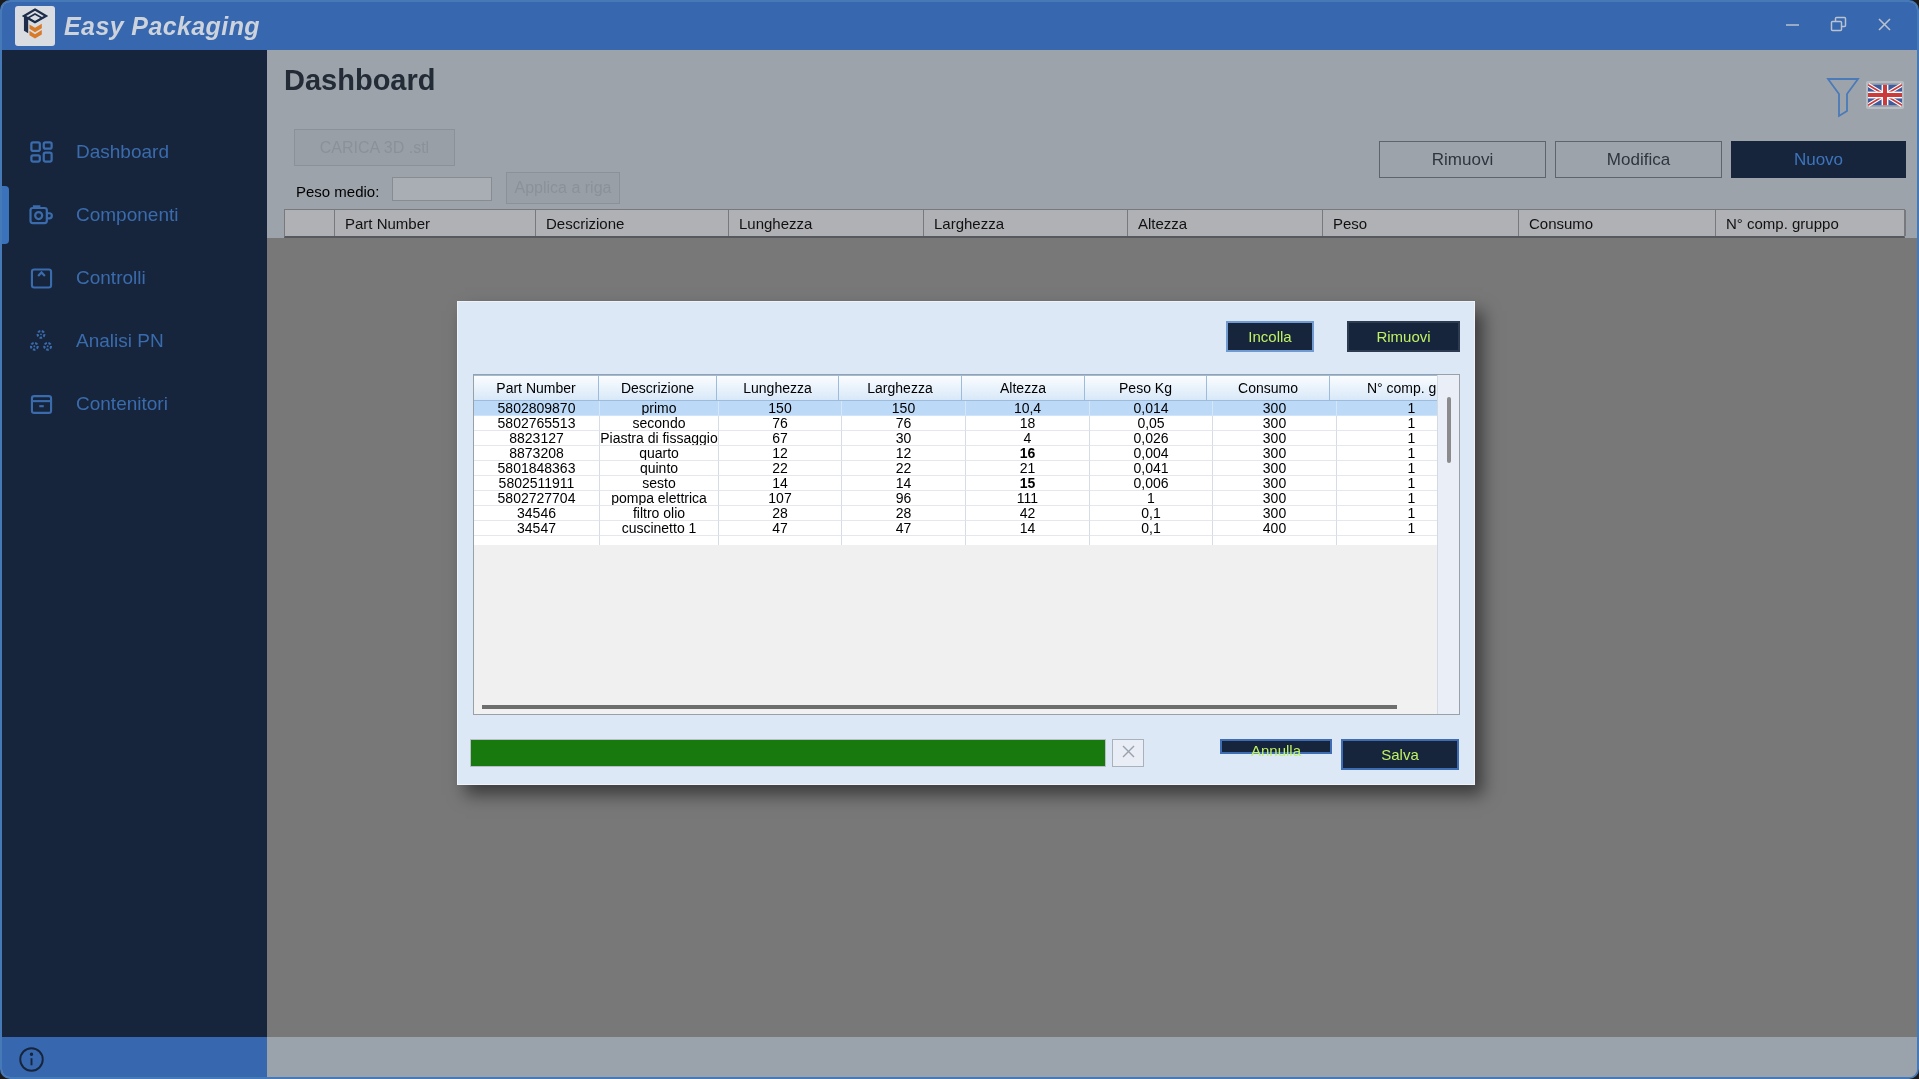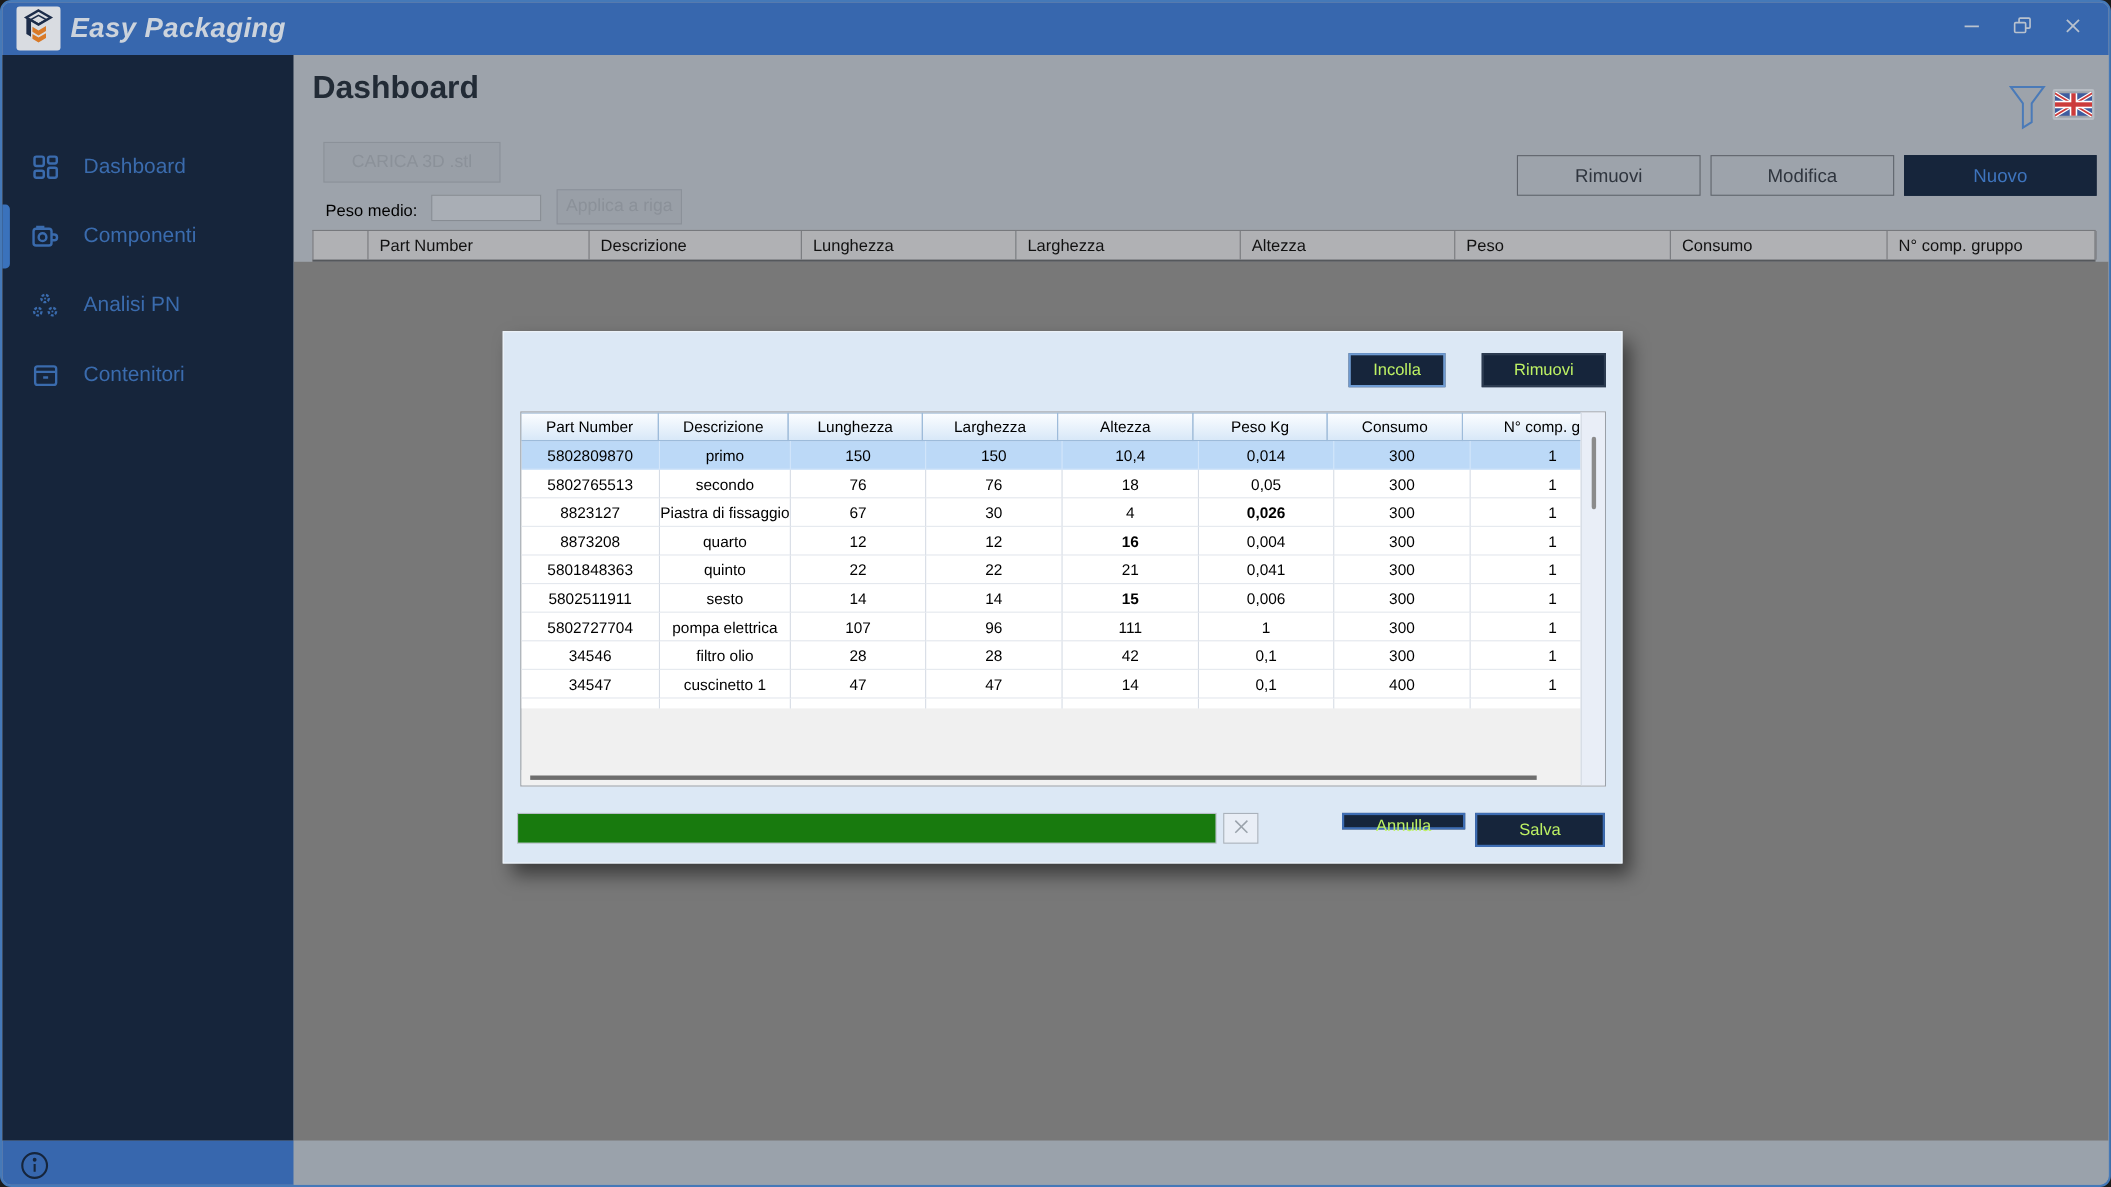--- a/index.html
+++ b/index.html
@@ -58,21 +58,21 @@
   .btn-rimuovi-m{left:889px;top:19px;width:113px;height:31px;border:2px solid #2c3b50;}
   .btn-annulla{left:762px;top:437px;width:112px;height:15px;border:2px solid #3e6db3;}
   .btn-salva{left:883px;top:437px;width:118px;height:31px;border:2px solid #3e6db3;}
   .grid{position:absolute;left:15px;top:72px;width:987px;height:341px;border:1px solid #9aa0a8;
         background:#f0f0f0;box-sizing:border-box;display:flex;}
   .grid-cols{width:963px;overflow:hidden;position:relative;}
   .g-header{display:flex;height:26px;}
   .gh-cell{background:linear-gradient(#fbfdff,#d8e8f8);border:1px solid #9dbbda;margin-left:-1px;
            display:flex;align-items:center;justify-content:center;font-size:14px;color:#000;
            box-sizing:border-box;flex-shrink:0;}
-  .g-row{display:flex;height:26px;background:#fff;}
+  .g-row{display:flex;height:15px;background:#fff;}
   .g-row.selected{background:#bcd9f7;}
   .g-cell{border-right:1px solid #d6dce5;border-bottom:1px solid #e4e8ee;display:flex;align-items:center;
           justify-content:center;font-size:14px;color:#000;box-sizing:border-box;flex-shrink:0;overflow:hidden;}
   .selected .g-cell{border-right-color:#d3e6fa;border-bottom-color:#cfe3f9;}
   .g-row.partial{height:9px;overflow:hidden;}
   .g-hscroll{position:absolute;left:0;bottom:0;width:963px;height:14px;background:#f1f1f1;}
   .hthumb{position:absolute;left:8px;top:5px;width:915px;height:4px;background:#6e6e6e;}
   .grid-vscroll{width:22px;background:#e9eef7;position:relative;border-left:1px solid #d4dae3;box-sizing:border-box;}
   .vthumb{position:absolute;left:9px;top:22px;width:4px;height:66px;background:#8b8b8b;border-radius:2px;}
   .progress-wrap{position:absolute;left:12px;top:437px;width:636px;height:28px;border:1px solid #b7bec7;
@@ -142,20 +142,29 @@
         <div class="side-item active">
           <span class="s-icon">
             <svg width="28" height="28" viewBox="0 0 24 24" fill="none" stroke="#3a6bad" stroke-width="1.9">
               <path d="M5 6h10a2 2 0 0 1 2 2v9a2 2 0 0 1-2 2H5a2 2 0 0 1-2-2V8a2 2 0 0 1 2-2z"></path>
               <path d="M6 6V4.5h4.5V6"></path>
               <circle cx="10" cy="12.5" r="3"></circle>
               <path d="M17 10.5h2.1a2.2 2.2 0 0 1 0 4.4H17"></path>
             </svg>
           </span>
           <span>Componenti</span>
+        </div>
+        <div class="side-item">
+          <span class="s-icon">
+            <svg width="27" height="27" viewBox="0 0 24 24" fill="none" stroke="#3a6bad" stroke-width="1.9">
+              <rect x="3.5" y="4" width="17" height="16" rx="2"></rect>
+              <path d="M9 9.8l3-3.2 3 3.2"></path>
+            </svg>
+          </span>
+          <span>Controlli</span>
         </div>
         <div class="side-item">
           <span class="s-icon">
             <svg width="28" height="28" viewBox="0 0 24 24" fill="none" stroke="#3a6bad" stroke-width="1.8">
               <circle cx="12" cy="6.3" r="2.9" stroke-dasharray="2.2 1.3"></circle>
               <circle cx="12" cy="6.3" r="0.8" fill="#3a6bad" stroke="none"></circle>
               <circle cx="6.3" cy="16.5" r="2.9" stroke-dasharray="2.2 1.3"></circle>
               <circle cx="6.3" cy="16.5" r="0.8" fill="#3a6bad" stroke="none"></circle>
               <circle cx="17.7" cy="16.5" r="2.9" stroke-dasharray="2.2 1.3"></circle>
               <circle cx="17.7" cy="16.5" r="0.8" fill="#3a6bad" stroke="none"></circle>
@@ -253,21 +262,21 @@
                   <div class="g-cell" style="width: 123px;">0,05</div>
                   <div class="g-cell" style="width: 124px;">300</div>
                   <div class="g-cell" style="width: 150px;">1</div>
                 </div>
                 <div class="g-row">
                   <div class="g-cell" style="width: 126px;">8823127</div>
                   <div class="g-cell" style="width: 119px;">Piastra di fissaggio</div>
                   <div class="g-cell" style="width: 123px;">67</div>
                   <div class="g-cell" style="width: 124px;">30</div>
                   <div class="g-cell" style="width: 124px;">4</div>
-                  <div class="g-cell" style="width: 123px; font-weight: bold;">0,026</div>
+                  <div class="g-cell" style="width: 123px;">0,026</div>
                   <div class="g-cell" style="width: 124px;">300</div>
                   <div class="g-cell" style="width: 150px;">1</div>
                 </div>
                 <div class="g-row">
                   <div class="g-cell" style="width: 126px;">8873208</div>
                   <div class="g-cell" style="width: 119px;">quarto</div>
                   <div class="g-cell" style="width: 123px;">12</div>
                   <div class="g-cell" style="width: 124px;">12</div>
                   <div class="g-cell" style="width: 124px; font-weight: bold;">16</div>
                   <div class="g-cell" style="width: 123px;">0,004</div>

